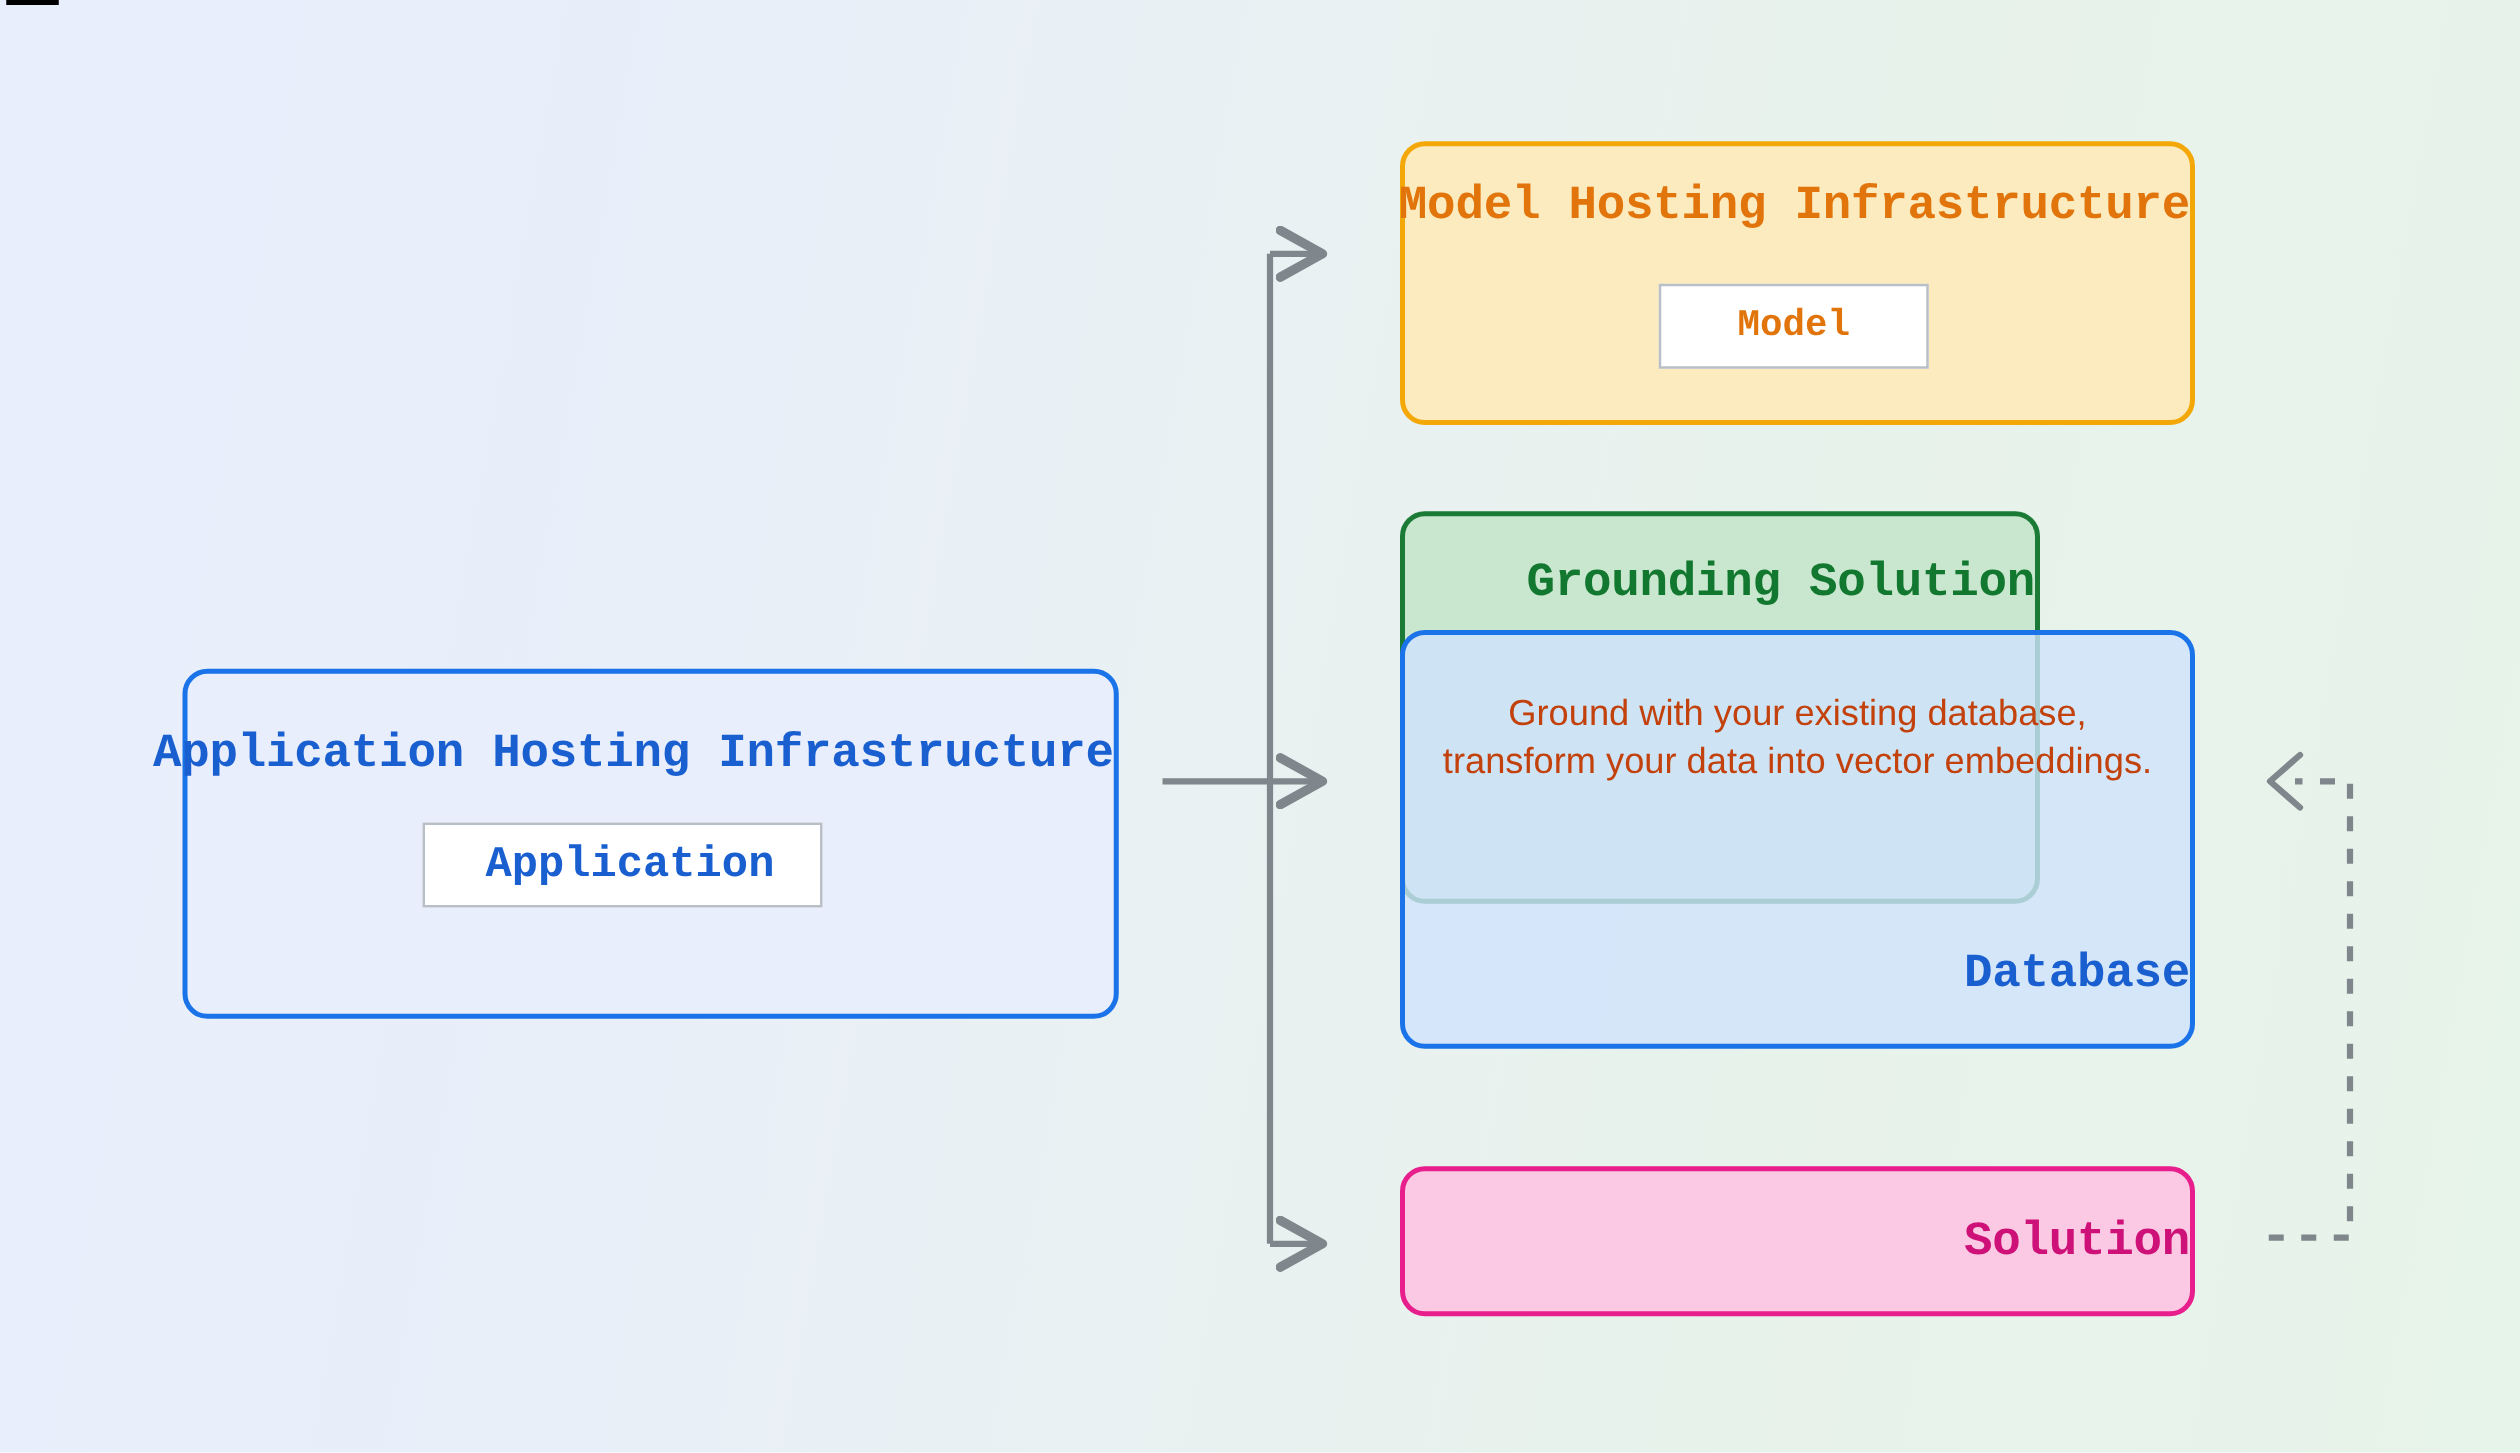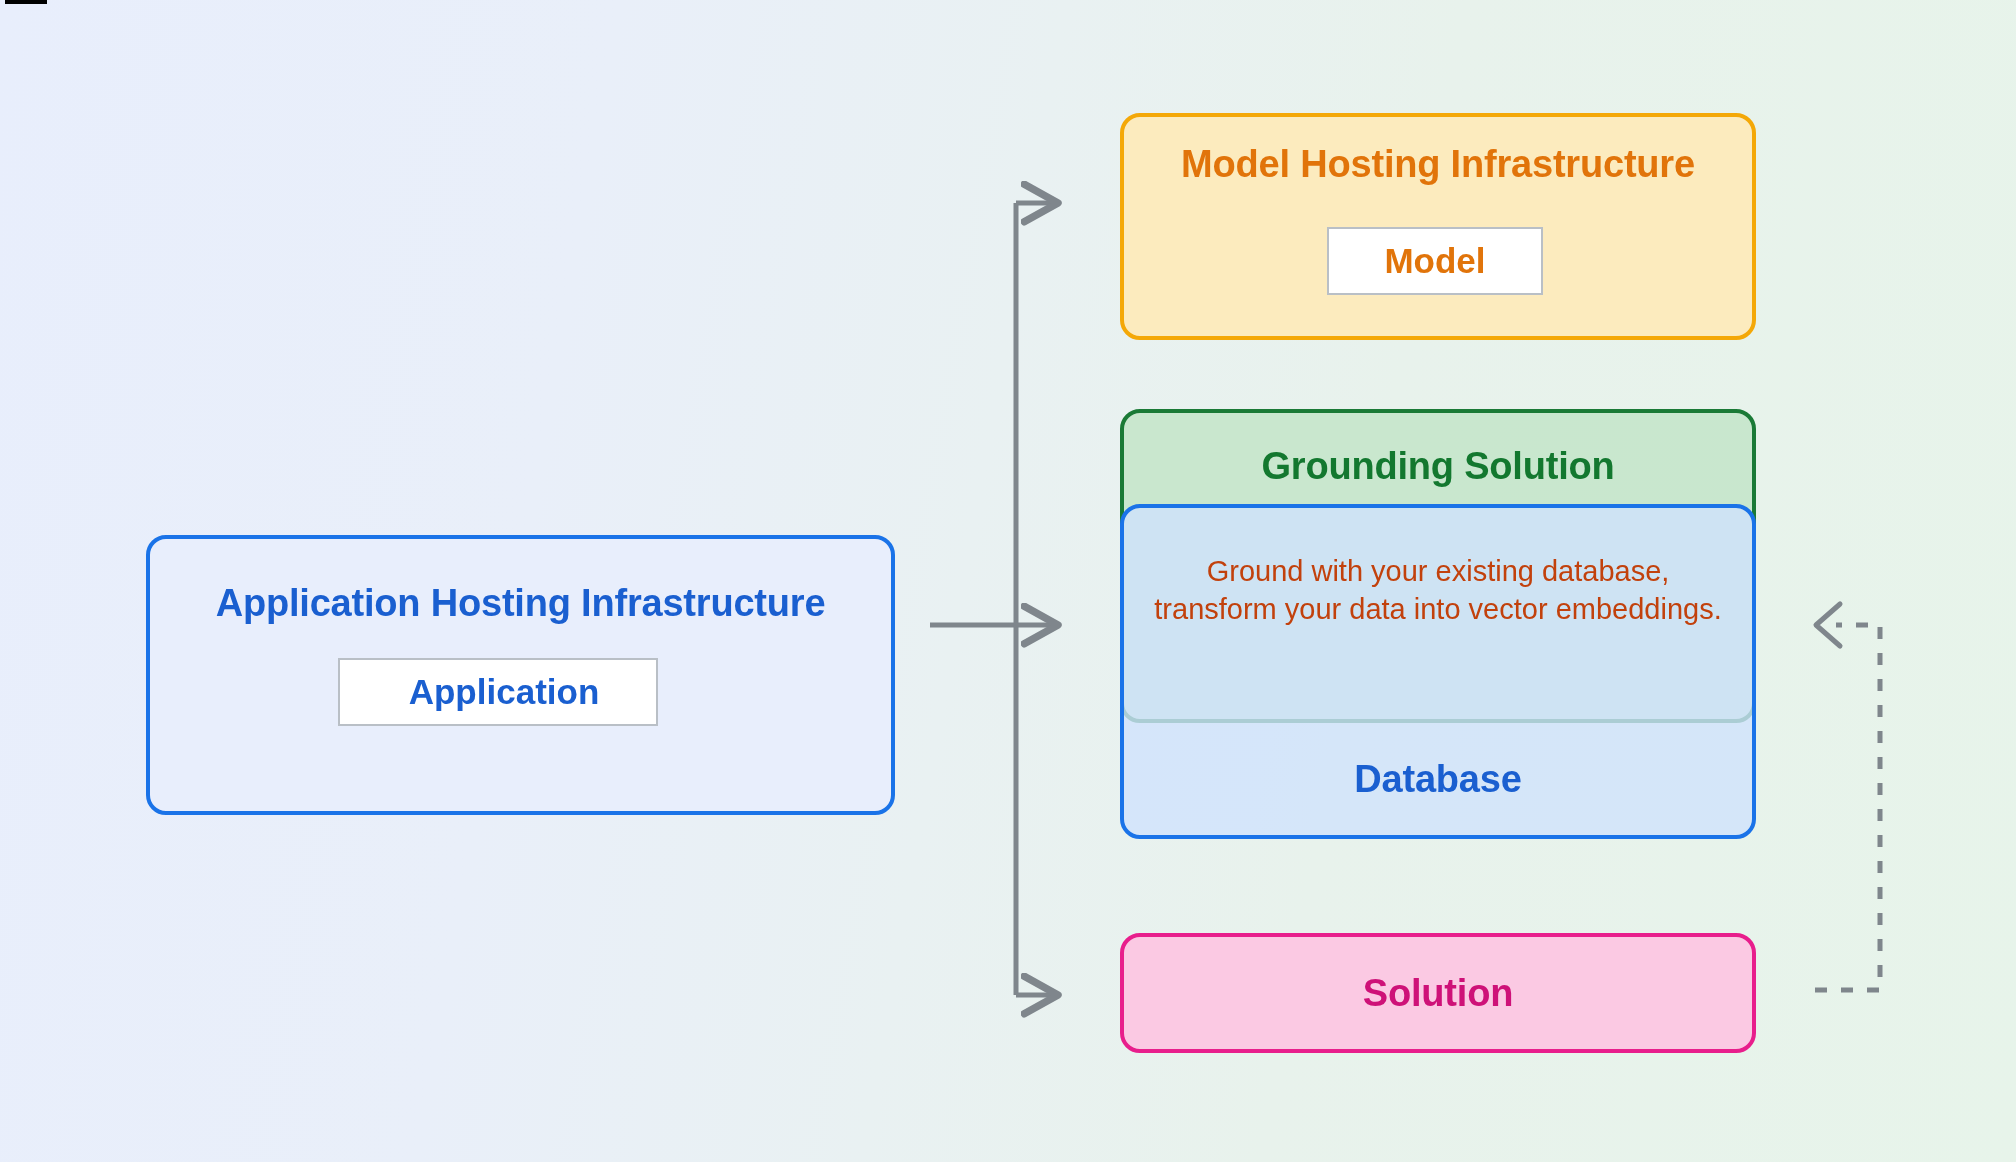--- a/index.html
+++ b/index.html
@@ -34,21 +34,22 @@
 
   
   .node {
     position: absolute;
     box-sizing: border-box;
     border-radius: 20px;
     border-style: solid;
     border-width: 4px;
     display: flex;
     flex-direction: column;
-    align-items: center;
+    align-items: flex-end;
+    font-family: Liberation Mono, monospace;
   }
   .node-title {
     font-weight: bold;
     letter-spacing: -0.2px;
     text-align: center;
     white-space: nowrap;
   }
 
   
   .chip {
@@ -100,28 +101,28 @@
     font-size: 38px;
     margin-top: 26px;
   }
   #model-chip {
     position: absolute;
     left: 203px;
     top: 110px;
     width: 216px;
     height: 68px;
     color: #e1740a;
-    font-size: 35px;
+    font-size: 30px;
   }
 
   
   #grounding {
     left: 1120px;
     top: 409px;
-    width: 636px;
+    width: 512px;
     height: 314px;
     background: rgba(198, 230, 203, 0.92);
     border-color: #1a7a36;
     z-index: 2;
   }
   #grounding .node-title {
     color: #13782f;
     font-size: 38px;
     margin-top: 32px;
   }

